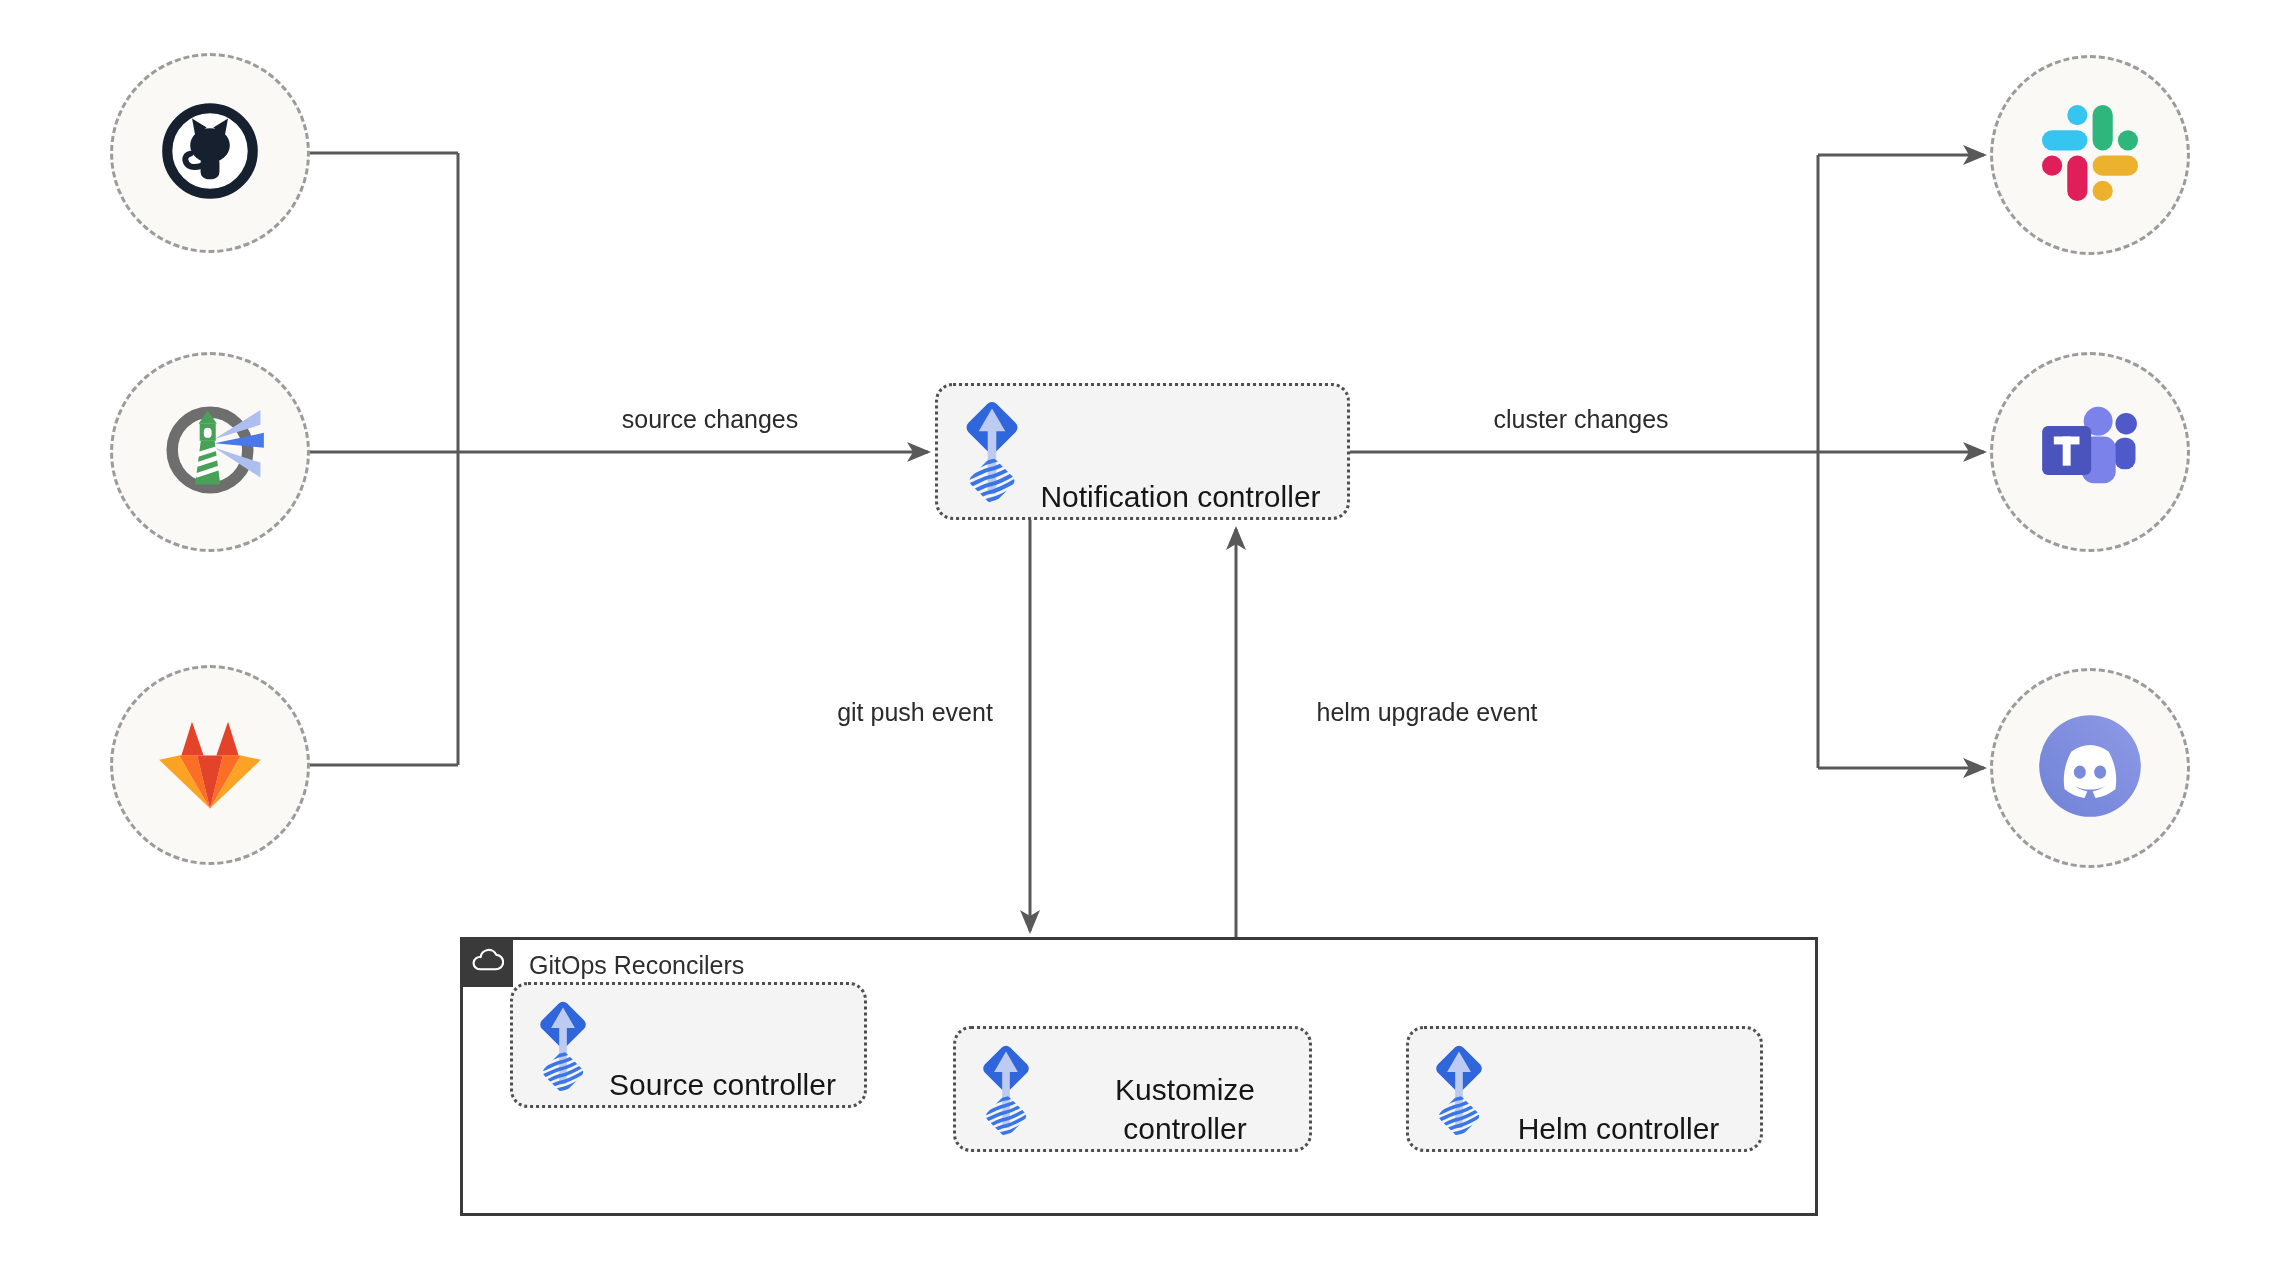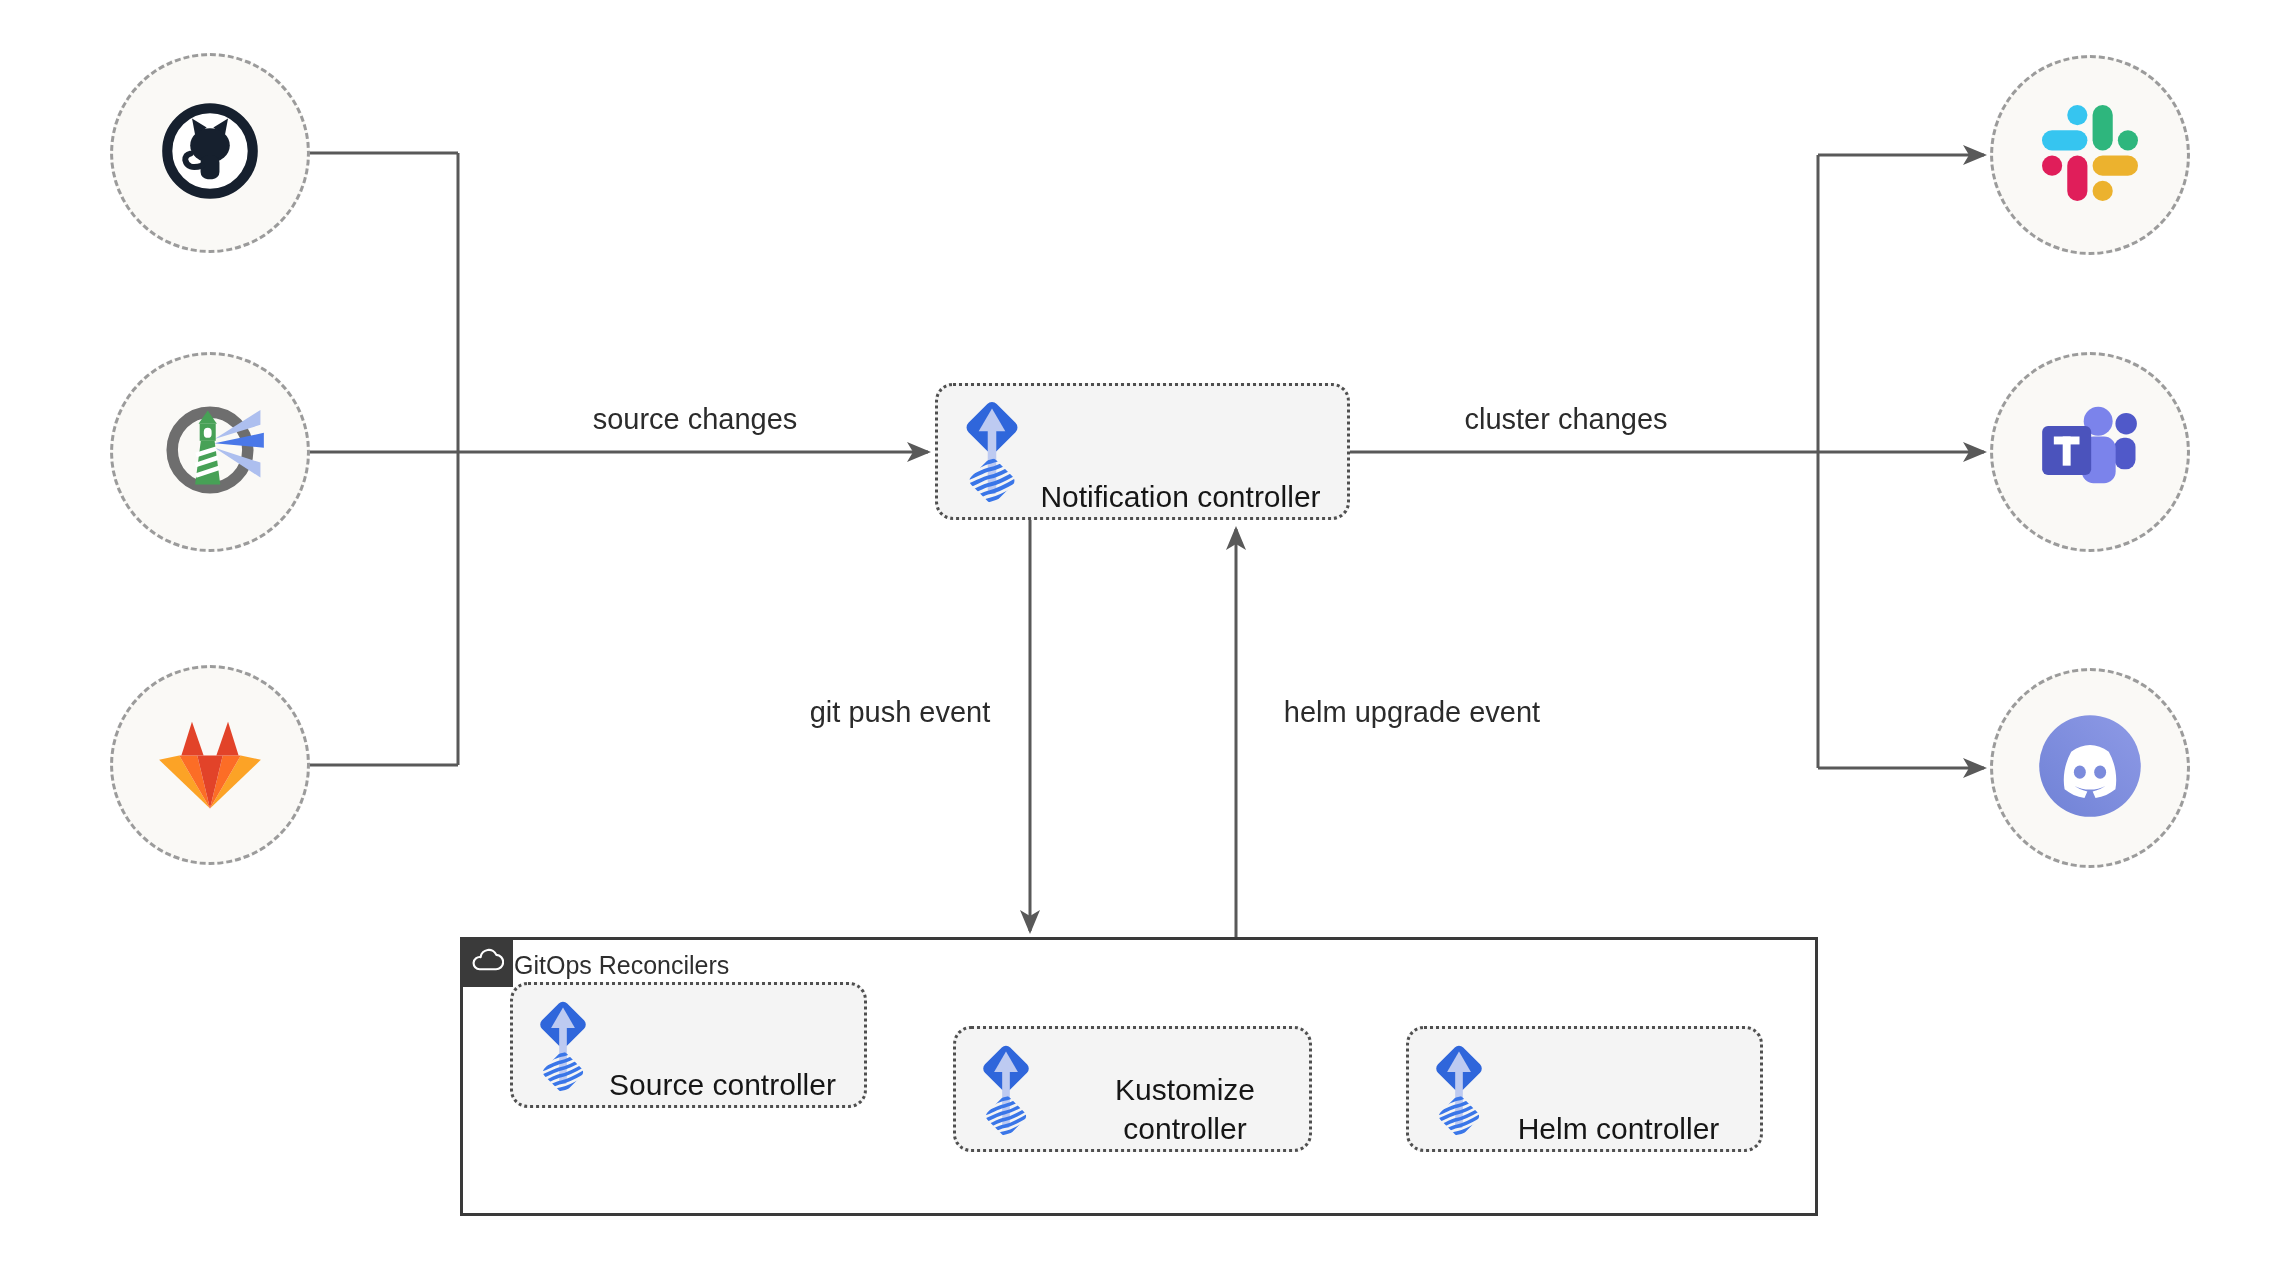--- a/index.html
+++ b/index.html
@@ -5,27 +5,27 @@
   html,body{margin:0;padding:0;background:#ffffff;}
   .canvas{position:relative;width:2292px;height:1284px;background:#ffffff;overflow:hidden;
           font-family:"Liberation Sans","DejaVu Sans",sans-serif;}
   .wires{position:absolute;left:0;top:0;width:2292px;height:1284px;}
   .circle-node{position:absolute;width:200px;height:200px;border-radius:50%;
                border:3px dashed #9b9b9b;background:#faf9f6;box-sizing:border-box;
                display:flex;align-items:center;justify-content:center;}
   .ctrl-box{position:absolute;border:3px dotted #4f4f4f;border-radius:18px;background:#f4f4f4;
             box-sizing:border-box;display:flex;align-items:flex-end;padding:0 16px;}
   .ctrl-label{flex:1;text-align:center;font-size:30px;color:#161616;line-height:1.32;}
-  .edge-label{position:absolute;transform:translate(-50%,-50%);font-size:29px;color:#2b2b2b;
-              white-space:nowrap;}
+  .edge-label{position:absolute;transform:translate(-50%,-50%);font-size:25px;color:#2b2b2b;
+              white-space:nowrap;margin-left:15px;}
   .group-box{position:absolute;left:460px;top:937px;width:1358px;height:279px;
              border:3px solid #3a3a3a;background:#ffffff;box-sizing:border-box;}
   .group-badge{position:absolute;left:-3px;top:-3px;width:53px;height:50px;background:#3a3a3a;
                display:flex;align-items:center;justify-content:center;}
-  .group-label{position:absolute;left:51px;top:11px;font-size:25px;color:#2e2e2e;}
+  .group-label{position:absolute;left:66px;top:11px;font-size:25px;color:#2e2e2e;}
   .flux-icon{flex:0 0 auto;}
 </style>
 </head>
 <body>
 
 <div class="canvas">
 
   <svg class="wires" xmlns="http://www.w3.org/2000/svg">
     <defs>
       <marker id="arrow" viewBox="0 0 24 20" markerWidth="24" markerHeight="20" refX="21" refY="10" orient="auto" markerUnits="userSpaceOnUse">

